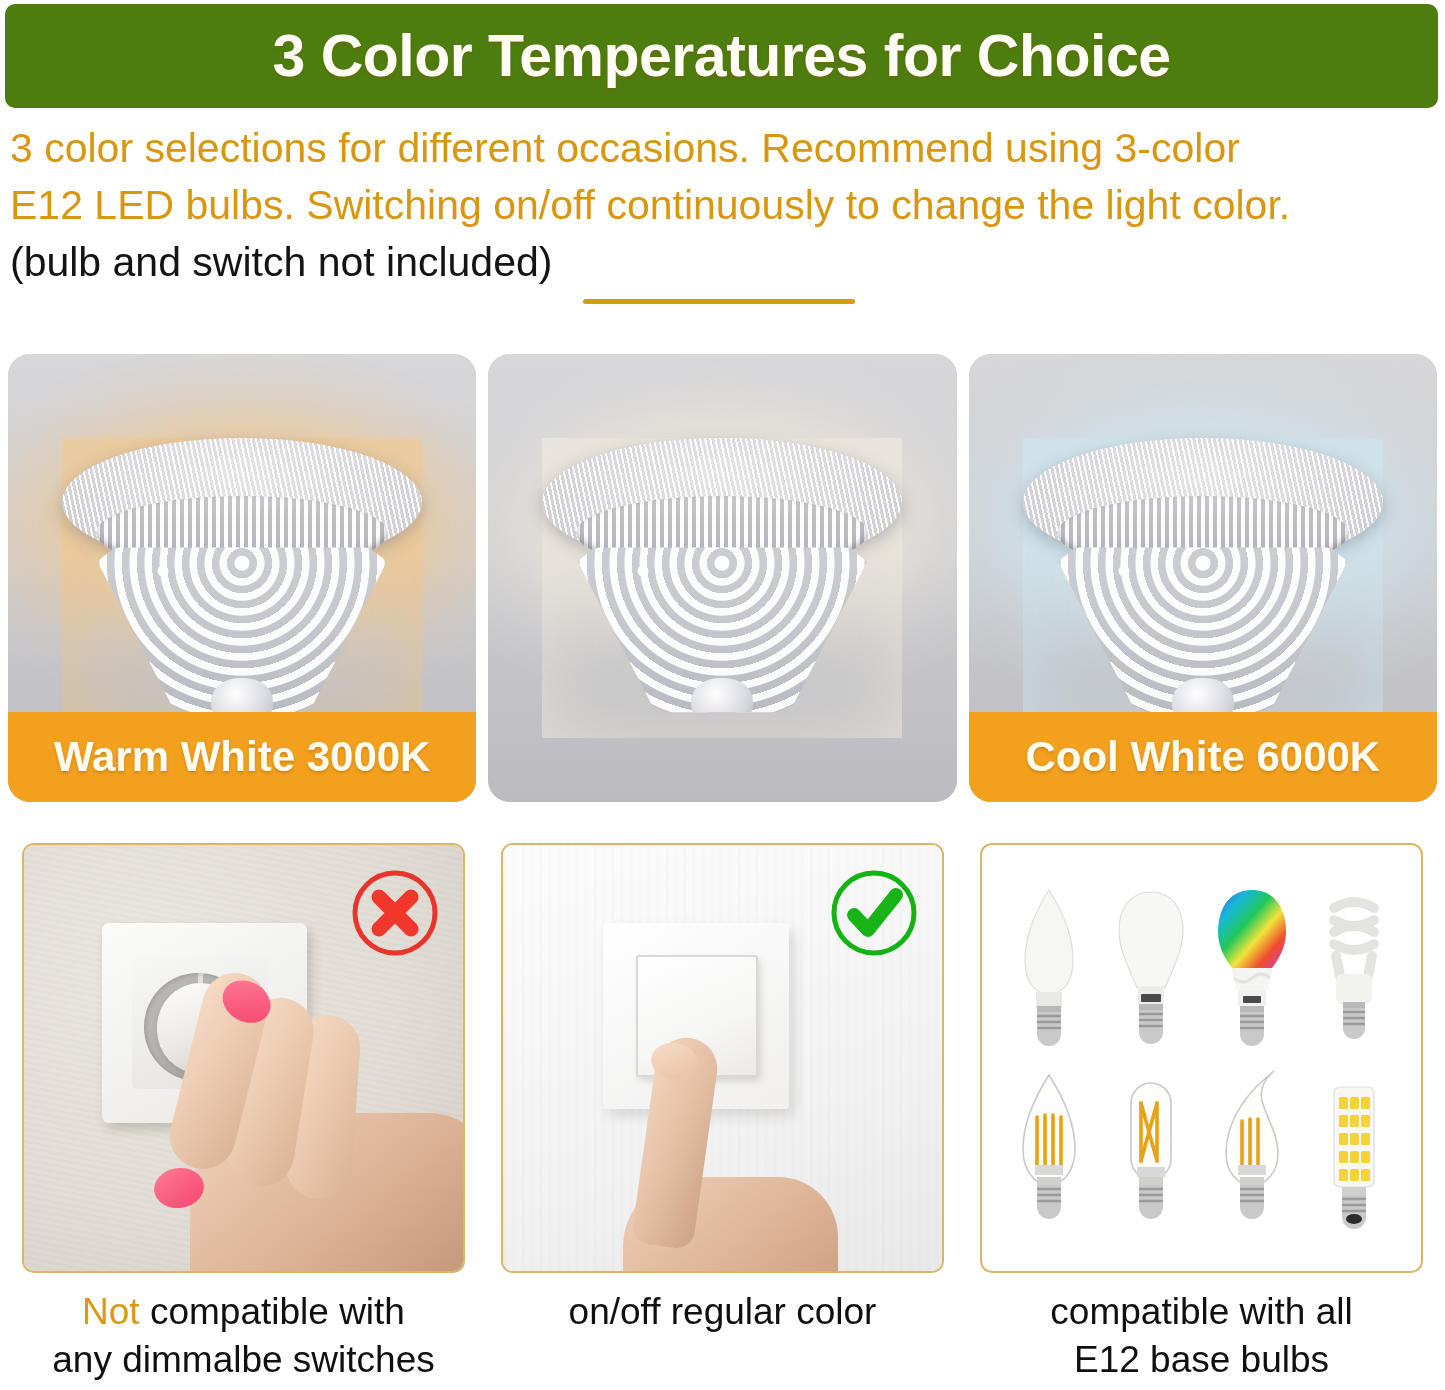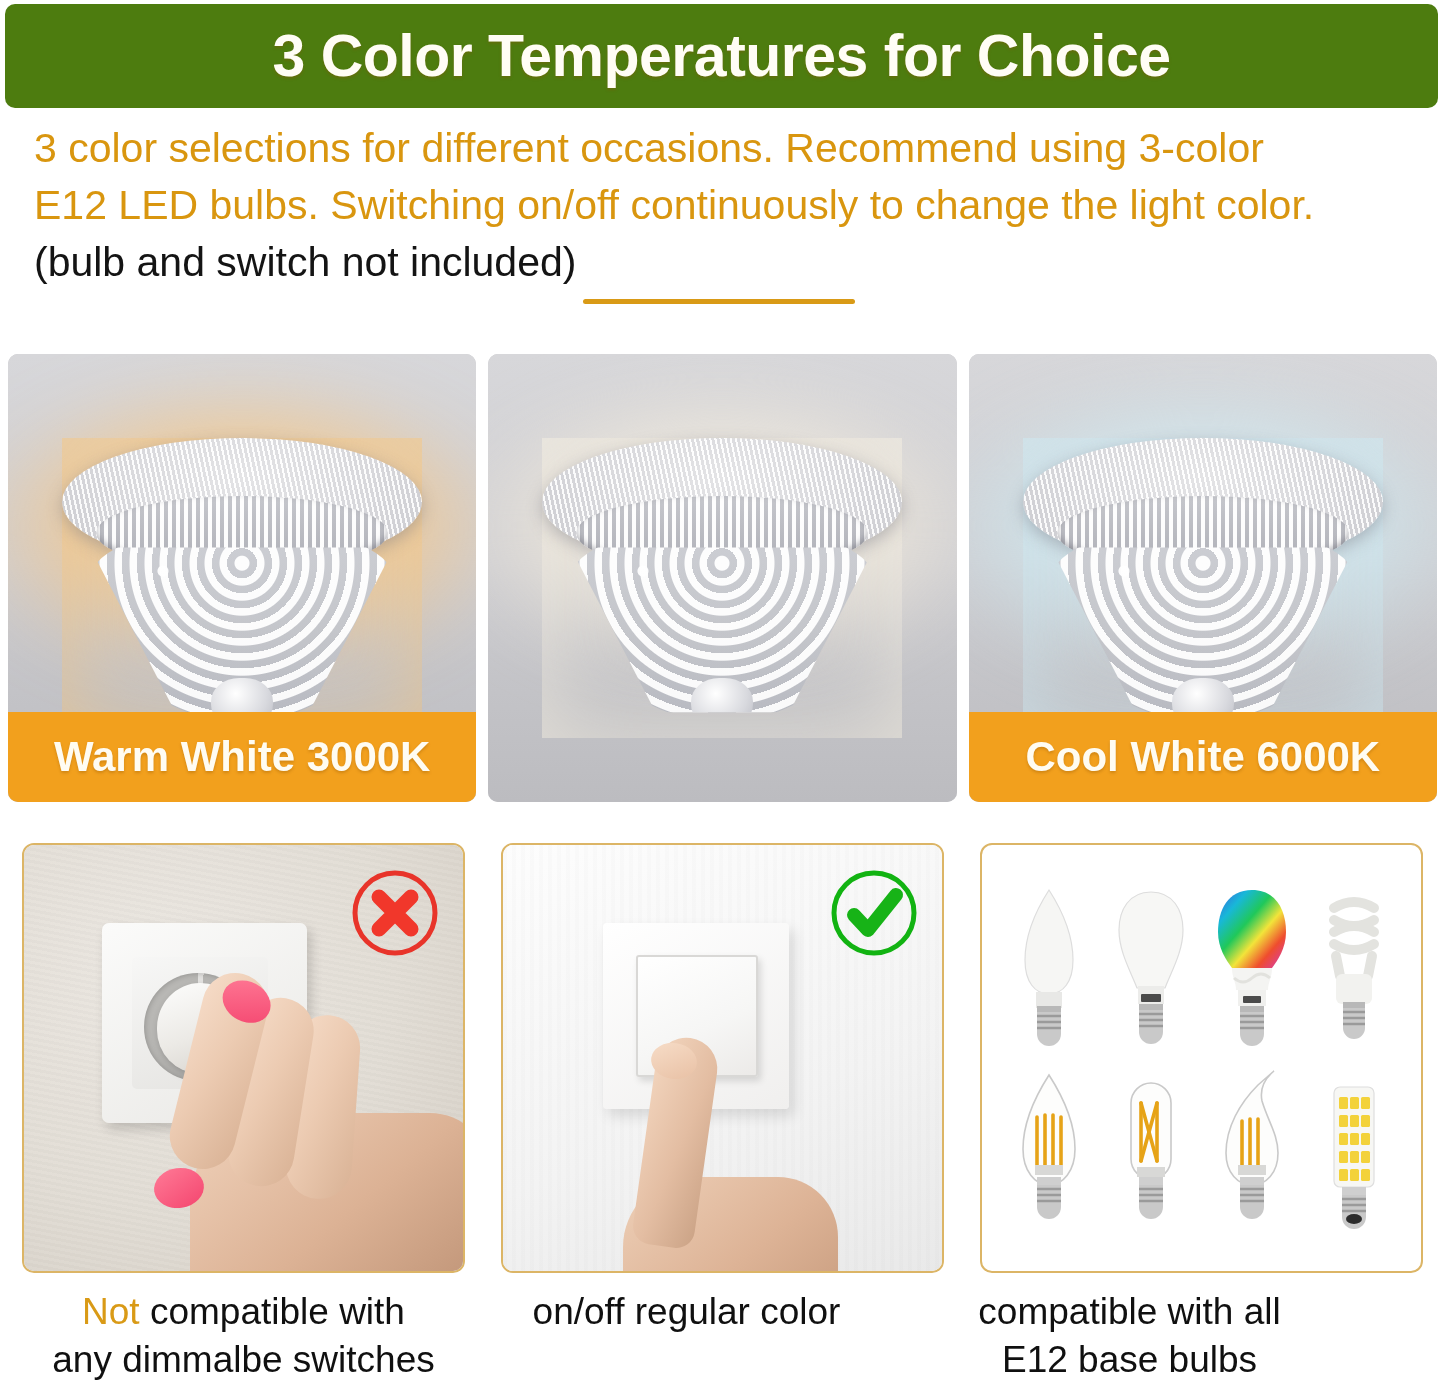--- a/index.html
+++ b/index.html
@@ -18,41 +18,41 @@
     display:flex; align-items:center; justify-content:center;
   }
   .banner-title{
     color:#FFFDF5; font-size:59px; font-weight:bold; letter-spacing:-0.5px;
     text-shadow:0 2px 3px rgba(140,80,0,.35);
     white-space:nowrap;
   }
 
   
   .intro{
-    position:absolute; left:34px; top:120px; width:1400px;
+    position:absolute; left:10px; top:120px; width:1400px;
   }
   .intro-line{
     font-size:41px; line-height:57px; color:#D9960F; white-space:nowrap;
   }
   .intro-line.dark{ color:#141414; }
 
   
   .divider{
     position:absolute; left:583px; top:299px; width:272px; height:5px;
     background:#D99A16; border-radius:3px;
   }
 
   
   .topgrid{
     position:absolute; left:8px; top:354px; width:1429px; height:448px;
     display:flex; gap:12px;
   }
   .card{
     position:relative; width:469px; height:448px;
-    border-radius:10px; overflow:hidden;
+    border-radius:22px; overflow:hidden;
     background:#c9c9cd;
     padding-left:47px;
   }
   
   .scene{ position:absolute; inset:0; overflow:hidden; }
   .wall{
     position:absolute; left:0; top:0; width:100%; height:100%;
     background:linear-gradient(180deg,#d7d7da 0%, #cfcfd3 46%, #c4c4c8 72%, #bcbcc0 100%);
   }
   .glow{
@@ -223,21 +223,21 @@
     position:absolute; inset:0; padding:24px 16px;
     display:grid; grid-template-columns:repeat(4,1fr); grid-template-rows:repeat(2,1fr);
     align-items:center; justify-items:center;
   }
   .bulb{ width:100px; height:176px; position:relative; }
   .bulb svg{ display:block; width:100%; height:100%; }
 
   
   .captions{
     position:absolute; left:22px; top:1288px; width:1401px; height:100px;
-    display:flex; 
+    display:flex; gap:36px;
   }
   .caption{
     width:443px; text-align:center;
     font-size:37px; line-height:48px; color:#101010;
   }
   .caption .hl{ color:#D99A16; }
 </style>
 </head>
 <body>
 

